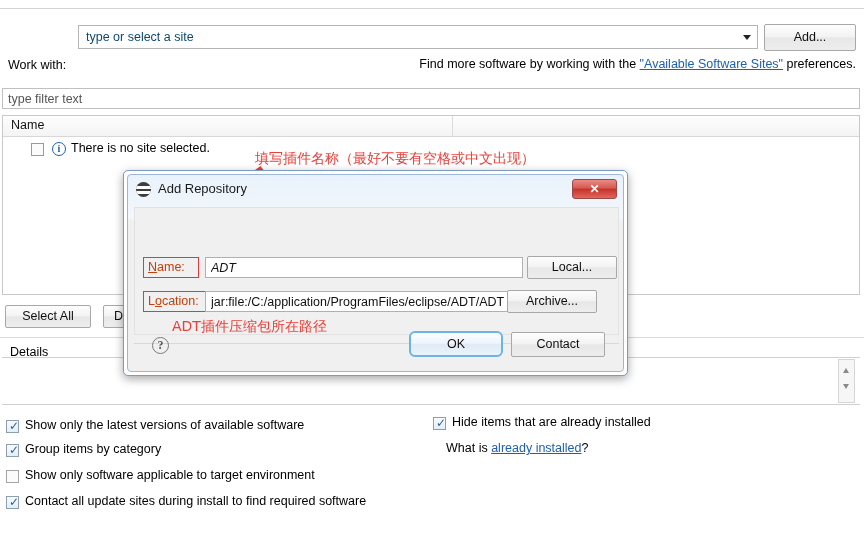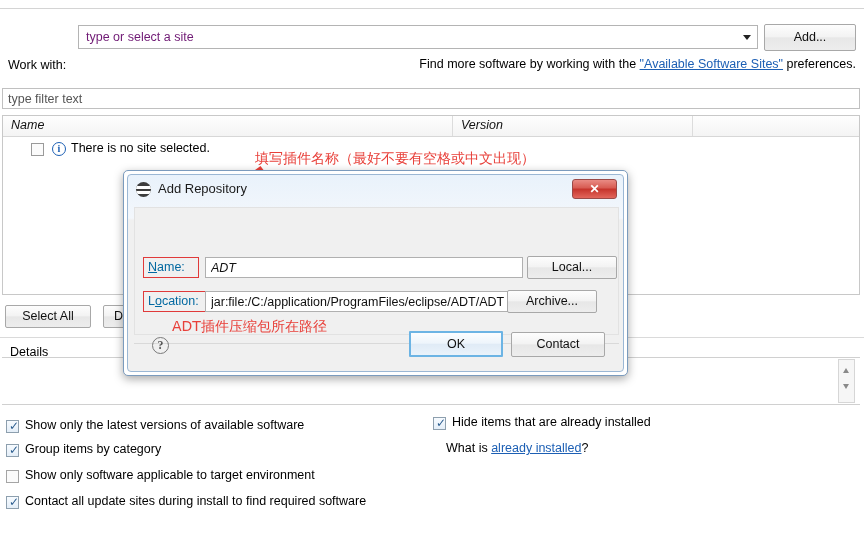--- a/index.html
+++ b/index.html
@@ -43,21 +43,21 @@
     left: 78px; top: 1px;
     width: 680px; height: 24px;
     background: #ffffff;
     border: 1px solid #b4b4b4;
     box-sizing: border-box;
   }
   .workwith-combo .value {
     position: absolute;
     left: 7px; top: 4px;
     font-size: 12.5px;
-    color: #701a75;
+    color: #0c4a6e;
   }
   .combo-arrow {
     position: absolute;
     right: 6px; top: 9px;
     width: 0; height: 0;
     border-left: 4px solid transparent;
     border-right: 4px solid transparent;
     border-top: 5px solid #222;
   }
   .btn {
@@ -115,21 +115,20 @@
     border: 1px solid #c8c8c8;
     box-sizing: border-box;
     background: #ffffff;
   }
   .table-head {
     position: absolute;
     left: 0; top: 0;
     width: 100%; height: 20px;
     background: linear-gradient(to bottom, #fefefe 0%, #f4f4f4 100%);
     border-bottom: 1px solid #d7d7d7;
-    font-style: italic;
   }
   .th {
     position: absolute;
     top: 0; height: 20px;
     line-height: 19px;
     font-size: 12.5px;
     color: #111;
     padding-left: 8px;
     box-sizing: border-box;
     border-right: 1px solid #dcdcdc;
@@ -338,21 +337,21 @@
     position: absolute;
     left: 6px; top: 32px;
     width: 485px; height: 128px;
     background: #f0f0f0;
     border: 1px solid #e2e2e2;
     box-sizing: border-box;
   }
   .field-label {
     position: absolute;
     font-size: 12.5px;
-    color: #0369a1;
+    color: #c2410c;
     border: 1px solid #e03a3a;
     padding: 2px 4px 2px 4px;
     box-sizing: border-box;
   }
   .field-label u { text-decoration: underline; }
   .lbl-name { left: 8px; top: 49px; width: 56px; height: 21px; }
   .lbl-loc  { left: 8px; top: 83px; width: 68px; height: 21px; }
 
   .field-input {
     position: absolute;
@@ -398,21 +397,21 @@
     color: #555;
     font-family: "Liberation Serif", serif;
     font-weight: bold;
   }
   .ok-button {
     position: absolute;
     left: 281px; top: 156px;
     width: 94px; height: 26px;
     line-height: 22px;
     border: 2px solid #6cb4e4;
-    border-radius: 1px;
+    border-radius: 6px;
     background: linear-gradient(to bottom, #fbfdff 0%, #eef5fb 46%, #e0ebf6 52%, #eaf3fb 100%);
   }
   .cancel-button {
     position: absolute;
     left: 383px; top: 157px;
     width: 94px; height: 25px;
     line-height: 23px;
   }
 
   
@@ -451,21 +450,20 @@
   <span>Find more software by working with the </span><a href="#">"Available Software Sites"</a><span> preferences.</span>
 </div>
 
 <div class="filter-box">
   <span class="ph">type filter text</span>
 </div>
 
 <div class="table-wrap">
   <div class="table-head">
     <div class="th th-name">Name</div>
-    <div class="th th-version">Version</div>
     <div class="th th-blank"></div>
   </div>
   <div class="tree-row">
     <span class="tree-check"></span>
     <span class="info-icon">i</span>
     <span class="tree-label">There is no site selected.</span>
   </div>
 </div>
 
 <div class="btn select-all-button">Select All</div>

